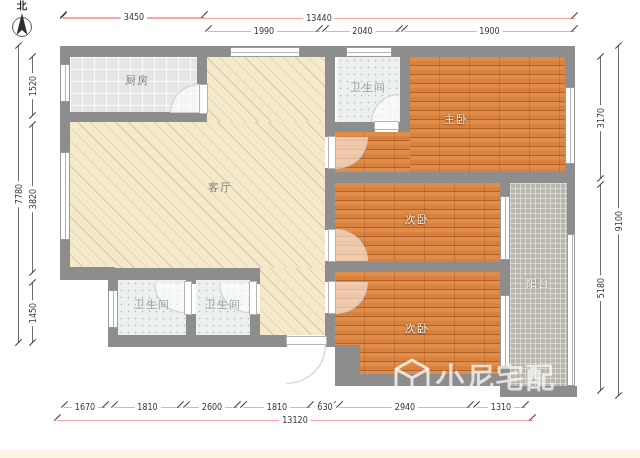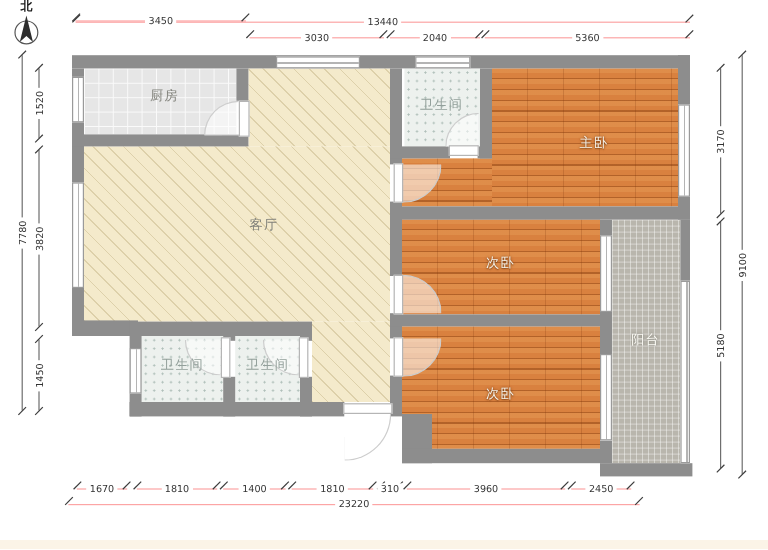--- a/index.html
+++ b/index.html
@@ -146,51 +146,51 @@
   <div class="leaf" style="left:328px;top:136px;width:8px;height:33px"></div>
   <div class="leaf" style="left:328px;top:229px;width:8px;height:33px"></div>
   <div class="leaf" style="left:328px;top:281px;width:8px;height:33px"></div>
   <div class="leaf" style="left:184px;top:281px;width:8px;height:34px"></div>
   <div class="leaf" style="left:249px;top:281px;width:8px;height:34px"></div>
   <div class="leaf" style="left:286px;top:336px;width:41px;height:9px"></div>
 
   <span class="lbl dark" style="left:137px;top:80px">厨房</span>
   <span class="lbl dark" style="left:220px;top:187px">客厅</span>
   <span class="lbl bathc" style="left:368px;top:87px">卫生间</span>
-  <span class="lbl light" style="left:495px;top:119px">主卧</span>
+  <span class="lbl light" style="left:456px;top:119px">主卧</span>
   <span class="lbl light" style="left:417px;top:219px">次卧</span>
   <span class="lbl light" style="left:417px;top:328px">次卧</span>
   <span class="lbl bathc" style="left:152px;top:304px">卫生间</span>
   <span class="lbl bathc" style="left:223px;top:304px">卫生间</span>
   <span class="lbl grey" style="left:538px;top:283px">阳台</span>
 
   <div class="dim h" style="left:63px;top:18px;width:512px">
       <i class="tk a"></i>
       <i class="tk b"></i>
       <b>13440</b>
     </div>
   <div class="dim h" style="left:63px;top:17px;width:142px">
       <i class="tk a"></i>
       <i class="tk b"></i>
       <b>3450</b>
     </div>
   <div class="dim h" style="left:208px;top:31px;width:112px">
       <i class="tk a"></i>
       <i class="tk b"></i>
-      <b>3030</b>
+      <b>1990</b>
     </div>
   <div class="dim h" style="left:325px;top:31px;width:75px">
       <i class="tk a"></i>
       <i class="tk b"></i>
       <b>2040</b>
     </div>
   <div class="dim h" style="left:404px;top:31px;width:171px">
       <i class="tk a"></i>
       <i class="tk b"></i>
-      <b>5360</b>
+      <b>1900</b>
     </div>
 
   <div class="dim v" style="left:18px;top:46px;height:296px">
       <i class="tk a"></i>
       <i class="tk b"></i>
       <b>7780</b>
     </div>
   <div class="dim v" style="left:32px;top:57px;height:58px">
       <i class="tk a"></i>
       <i class="tk b"></i>
@@ -229,43 +229,52 @@
       <b>1670</b>
     </div>
   <div class="dim h" style="left:114px;top:407px;width:67px">
       <i class="tk a"></i>
       <i class="tk b"></i>
       <b>1810</b>
     </div>
   <div class="dim h" style="left:186px;top:407px;width:52px">
       <i class="tk a"></i>
       <i class="tk b"></i>
-      <b>1400</b>
+      <b>2600</b>
     </div>
   <div class="dim h" style="left:243px;top:407px;width:68px">
       <i class="tk a"></i>
       <i class="tk b"></i>
       <b>1810</b>
     </div>
   <div class="dim h" style="left:317px;top:407px;width:16px">
       <i class="tk a"></i>
       <i class="tk b"></i>
-      <b>310</b>
+      <b>630</b>
     </div>
   <div class="dim h" style="left:339px;top:407px;width:132px">
       <i class="tk a"></i>
       <i class="tk b"></i>
-      <b>3960</b>
+      <b>2940</b>
     </div>
   <div class="dim h" style="left:476px;top:407px;width:50px">
       <i class="tk a"></i>
       <i class="tk b"></i>
-      <b>2450</b>
+      <b>1310</b>
     </div>
   <div class="dim h" style="left:57px;top:420px;width:476px">
       <i class="tk a"></i>
       <i class="tk b"></i>
-      <b>23220</b>
-    </div>
-
+      <b>13120</b>
+    </div>
+
+  <div class="wm">
+    <svg width="38" height="42" viewBox="0 0 38 42">
+      <g fill="none" stroke="rgba(255,255,255,.78)" stroke-width="3" stroke-linejoin="round">
+        <path d="M19 3 L35 12 L35 30 L19 39 L3 30 L3 12 Z"></path>
+        <path d="M3 12 L19 21 L35 12 M19 21 L19 39"></path>
+      </g>
+    </svg>
+    <span class="wm-text">小尼宅配</span>
+  </div>
 
   <div class="bottom-strip"></div>
 </div>
 
 </body></html>

